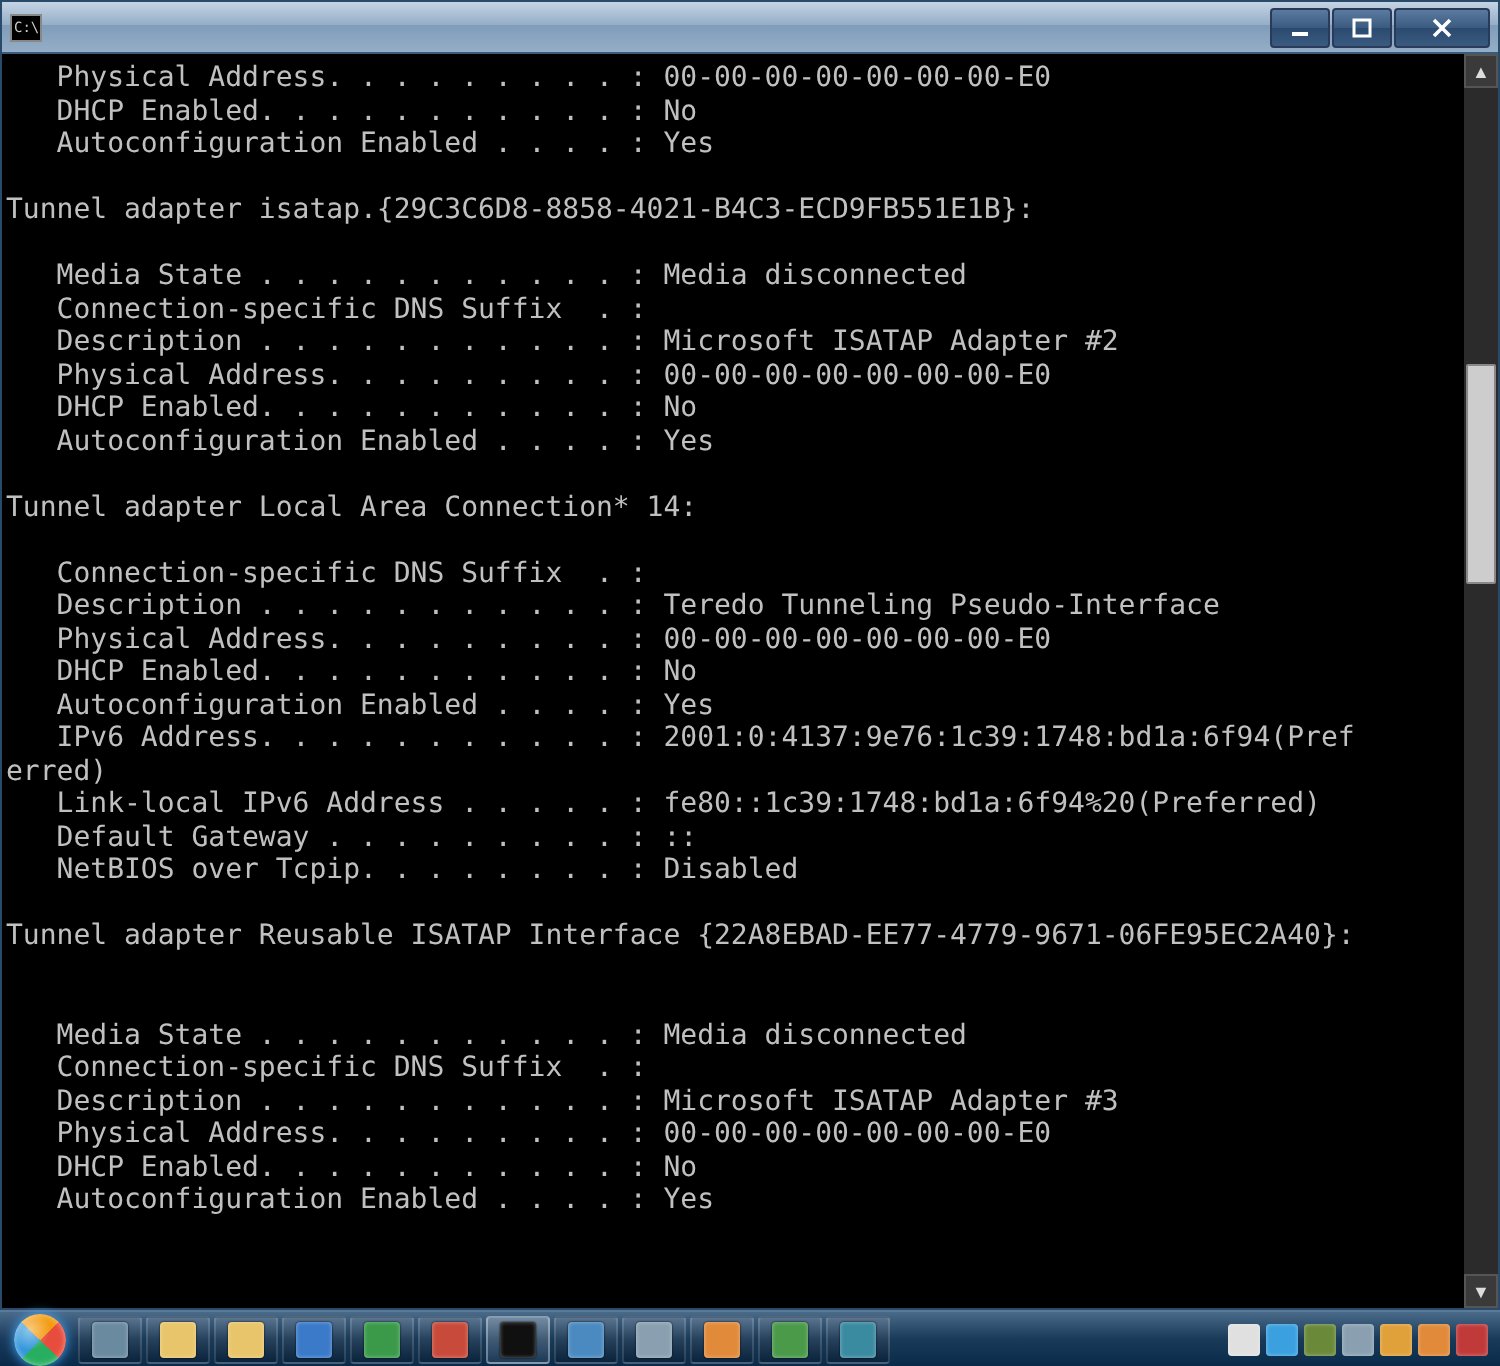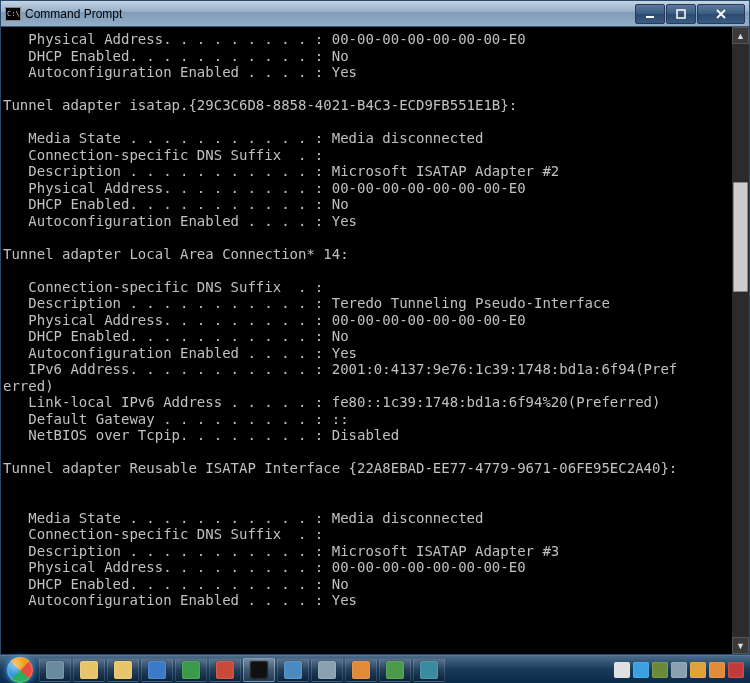--- a/index.html
+++ b/index.html
@@ -152,21 +152,20 @@
       padding-right: 4px;
     }
     .tray-ico { width: 16px; height: 16px; }
   </style>
 </head>
 <body>
 
 <div class="window">
   <div class="titlebar">
     <div class="title-icon">C:\</div>
-    <div class="title-text">Command Prompt</div>
     <div class="win-btns">
       <div class="win-btn">
         <svg viewBox="0 0 12 12">
             <rect x="2" y="8" width="8" height="2" fill="#fff"></rect>
           </svg>
       </div>
       <div class="win-btn">
         <svg viewBox="0 0 12 12">
             <rect x="2" y="2" width="8" height="8" fill="none" stroke="#fff" stroke-width="1.5"></rect>
           </svg>

